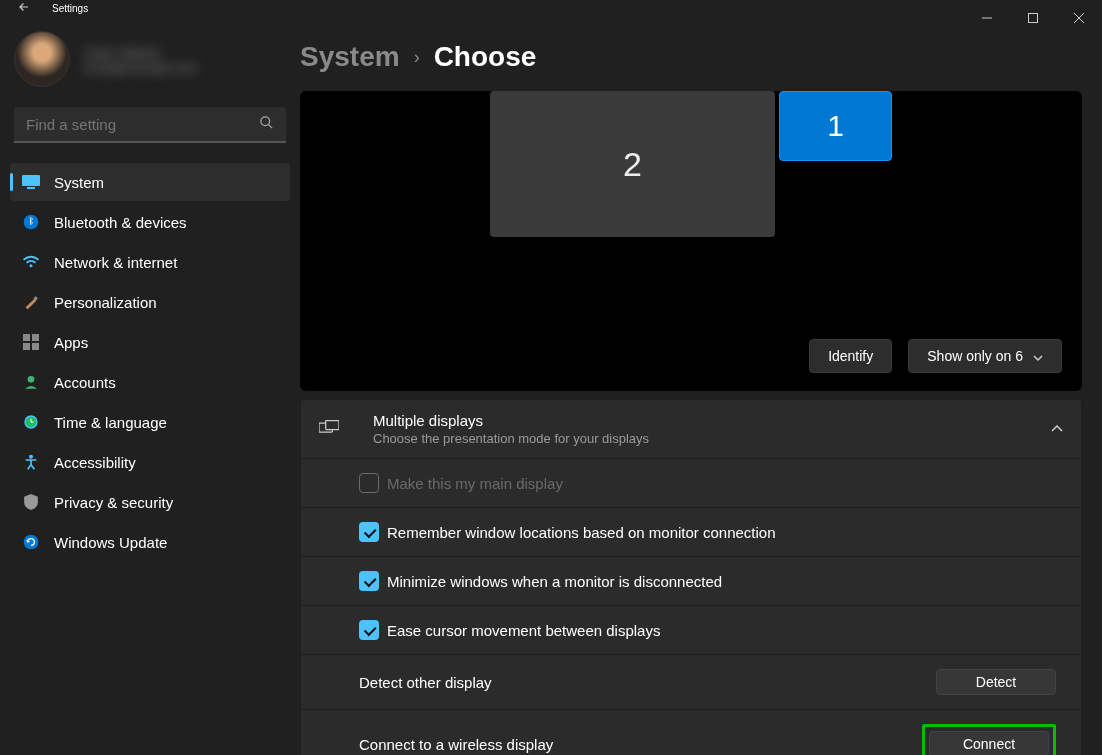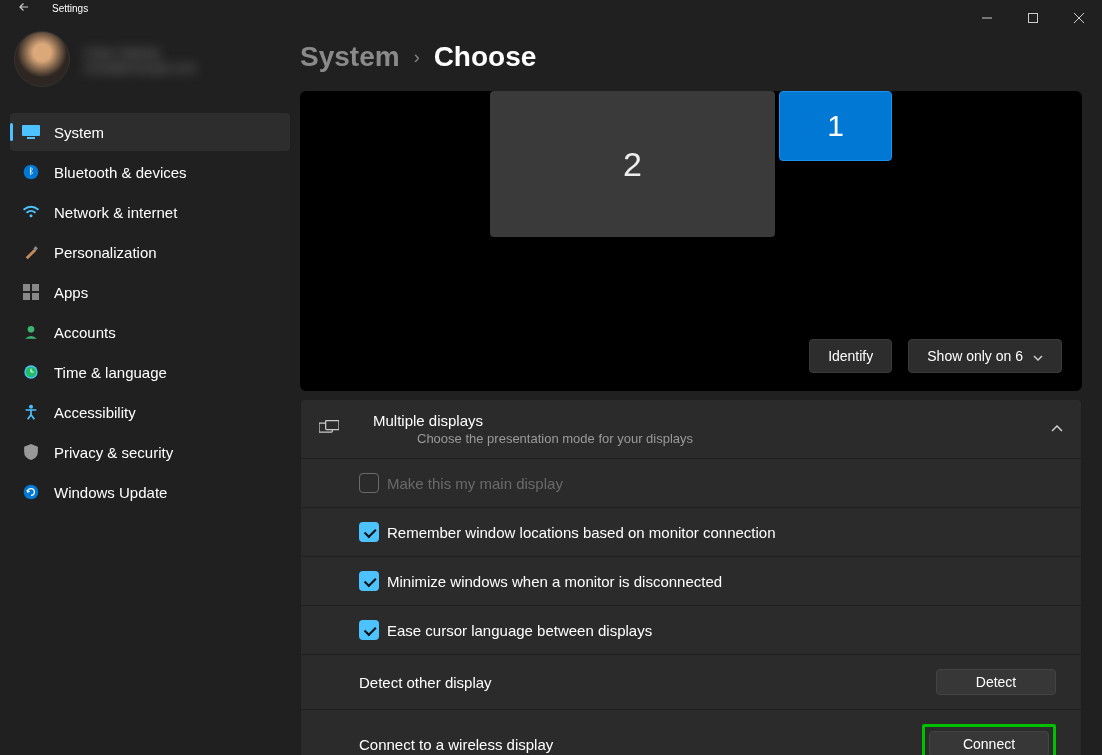--- a/index.html
+++ b/index.html
@@ -150,21 +150,21 @@
     border: 1px solid #1f1f1f;
   }
   .card-header {
     display: flex; align-items: center;
     padding: 12px 18px;
     gap: 32px;
   }
   .card-header .hicon { width: 22px; color: #ccc; }
   .card-header .htexts { flex: 1; }
   .card-header .htitle { font-size: 15px; color: #fff; }
-  .card-header .hsub { font-size: 13px; color: #9a9a9a; margin-top: 2px; margin-left: 44px; }
+  .card-header .hsub { font-size: 13px; color: #9a9a9a; margin-top: 2px; }
   .card-header .chev { color: #ccc; font-size: 12px; }
 
   .row {
     border-top: 1px solid #1f1f1f;
     padding: 14px 25px 14px 58px;
     display: flex; align-items: center;
     gap: 8px;
     font-size: 15px;
     color: #fff;
   }
@@ -234,20 +234,29 @@
 <div class="body-area">
   <div class="sidebar">
     <div class="profile">
       <div class="avatar"></div>
       <div>
         <div class="profile-text">User Name</div>
         <div class="profile-text profile-sub">email@example.com</div>
       </div>
     </div>
 
+    <div class="searchbox">
+      <input placeholder="Find a setting" style="">
+      <span class="sicon">
+        <svg width="15" height="15" viewBox="0 0 24 24" fill="none" stroke="#aaa" stroke-width="2">
+            <circle cx="10" cy="10" r="7"></circle>
+            <line x1="21" y1="21" x2="15" y2="15"></line>
+          </svg>
+      </span>
+    </div>
 
     <div class="nav">
       <div class="nav-item active">
         <span class="nav-icon">
             <svg width="18" height="14" viewBox="0 0 18 14">
               <rect x="0" y="0" width="18" height="11" rx="1" fill="#4cc2ff"></rect>
               <rect x="5" y="12" width="8" height="2" fill="#4cc2ff"></rect>
             </svg>
           </span>
         <span>System</span>
@@ -386,21 +395,21 @@
       <div class="row indent-cb">
         <span class="checkbox checked"></span>
         <span>Remember window locations based on monitor connection</span>
       </div>
       <div class="row indent-cb">
         <span class="checkbox checked"></span>
         <span>Minimize windows when a monitor is disconnected</span>
       </div>
       <div class="row indent-cb">
         <span class="checkbox checked"></span>
-        <span>Ease cursor language between displays</span>
+        <span>Ease cursor movement between displays</span>
       </div>
       <div class="row action">
         <span class="row-label">Detect other display</span>
         <div class="action-btn">Detect</div>
       </div>
       <div class="row action">
         <span class="row-label">Connect to a wireless display</span>
         <div class="highlight-box">
           <div class="action-btn">Connect</div>
         </div>

